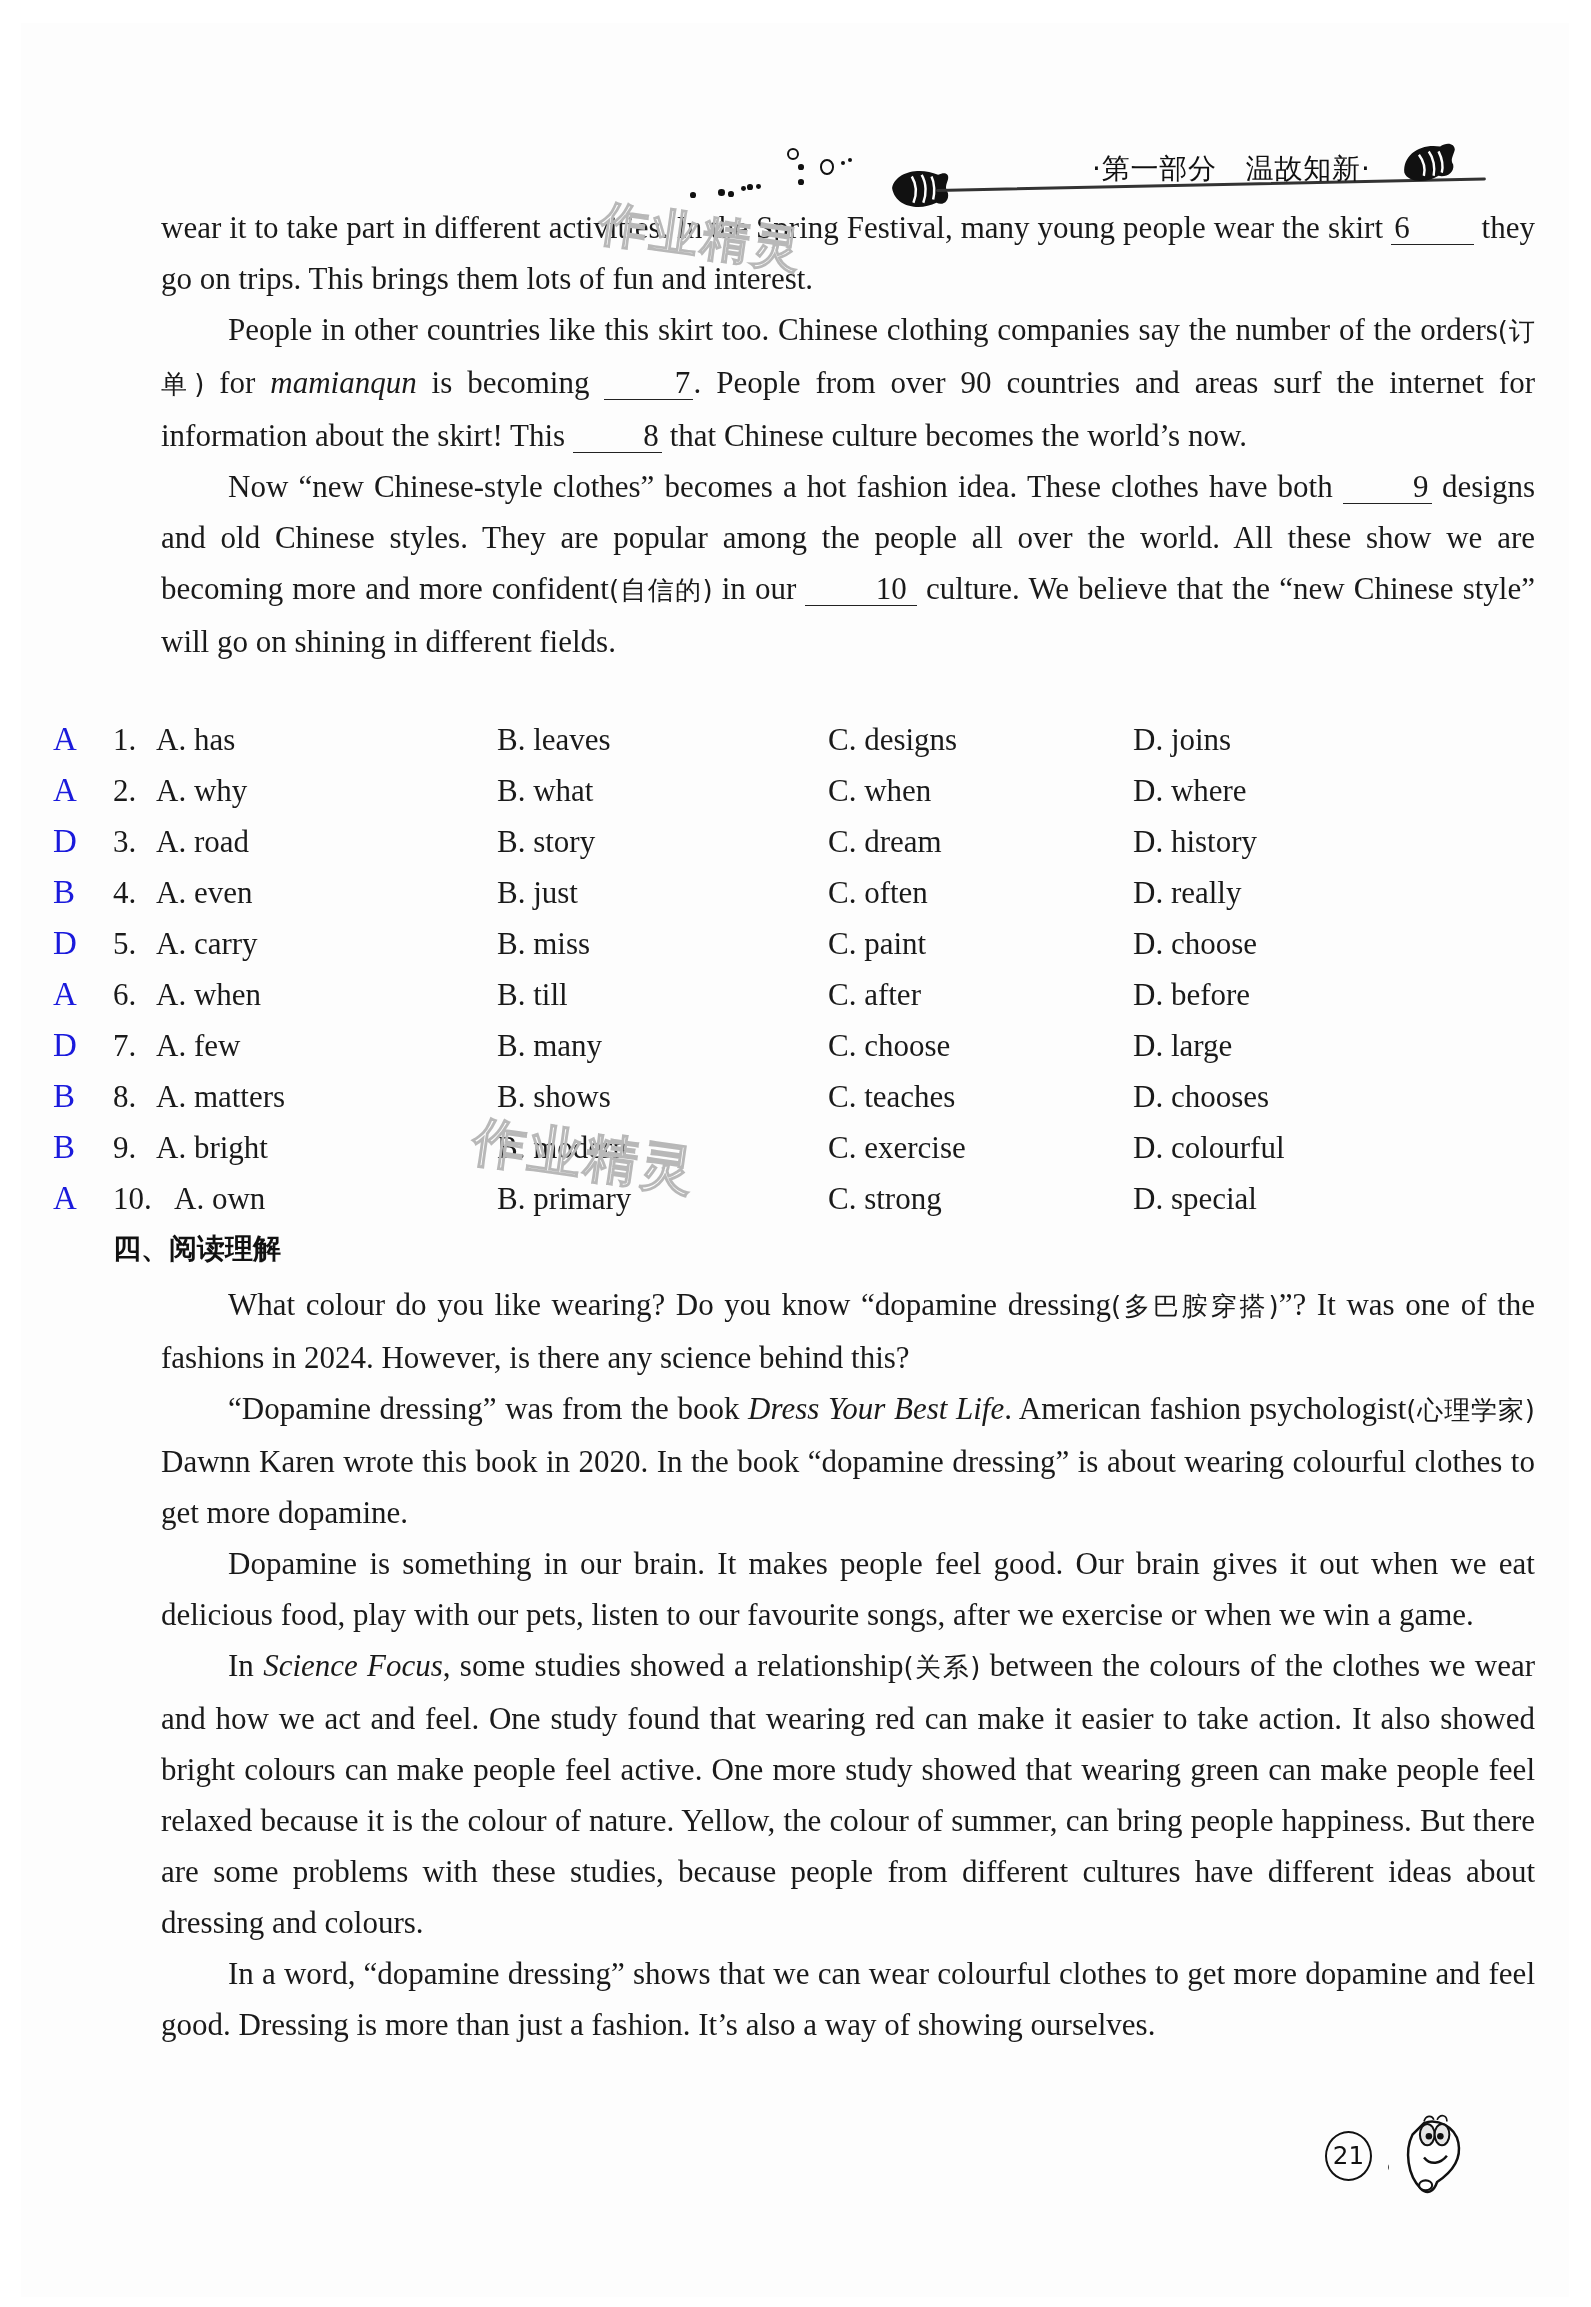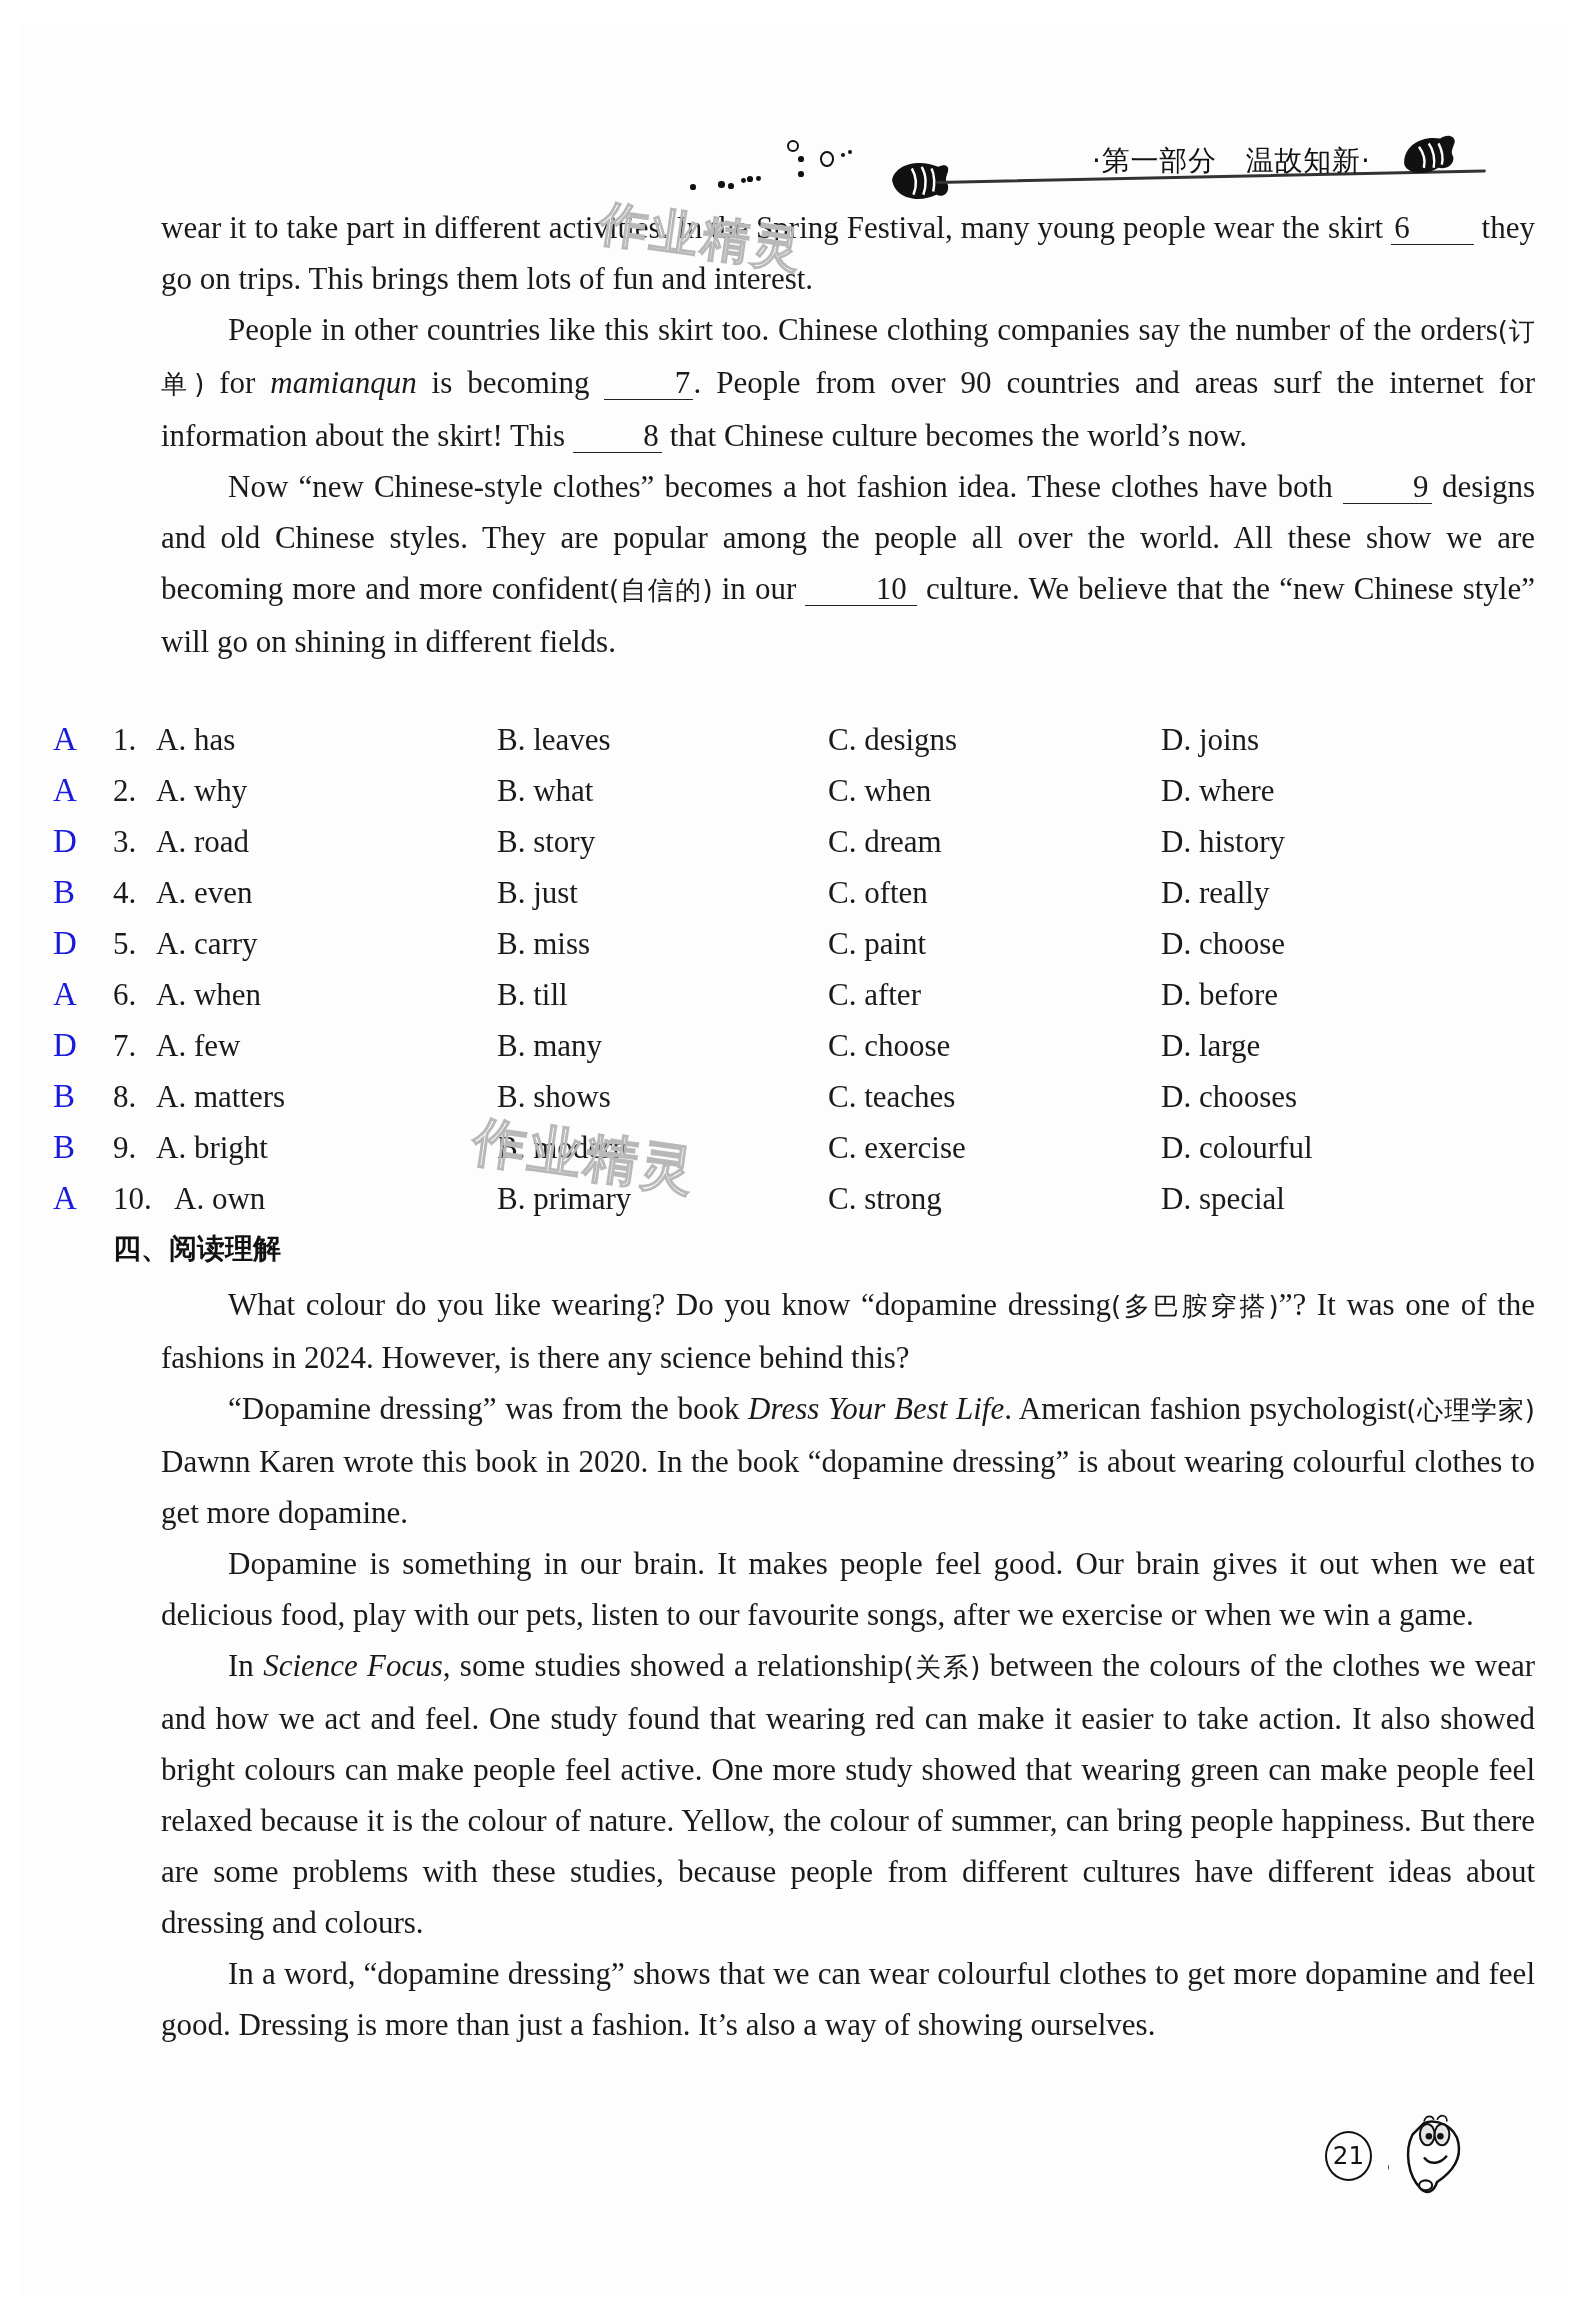--- a/index.html
+++ b/index.html
@@ -4,21 +4,21 @@
 <style>
   html, body { margin:0; padding:0; }
   body {
     width:1591px; height:2307px; background:#ffffff; position:relative; overflow:hidden;
     font-family: "Liberation Serif", "DejaVu Serif", serif; color:#1a1a1a;
   }
   .page {
     position:absolute; left:21.3px; top:23px; width:1548px; height:2274px; background:#fdfdfd;
   }
   
-  .header { position:absolute; left:0; top:4px; width:1591px; height:213px; }
+  .header { position:absolute; left:0; top:12px; width:1591px; height:213px; }
   .bubbles { position:absolute; left:690px; top:131px; width:246px; height:66px; }
   .bubble { position:absolute; background:#111; border-radius:50%; }
   .bubble.ring { background:transparent; border:2.5px solid #111; }
   .header-line {
     position:absolute; left:936px; top:177px; width:550px; height:2.5px; background:#333;
     transform:rotate(-1.2deg); transform-origin:left center; border-radius:1.6px;
   }
   .header-title {
     position:absolute; left:1092px; top:138px; font-family:"DejaVu Sans","Liberation Sans",sans-serif;
     font-size:28px; letter-spacing:0.8px; color:#111; white-space:nowrap;
@@ -35,21 +35,21 @@
   .cn { font-family:"DejaVu Sans","Liberation Sans",sans-serif; font-size:26px; }
   i { font-style:italic; }
   .options { position:absolute; left:0; top:714px; width:1591px; }
   .opt-row { position:relative; height:51px; font-size:31px; line-height:51px; }
   .opt-row span { position:absolute; white-space:nowrap; }
   .ans { left:53px; color:#1a1adc; font-size:33px; }
   .qnum { left:113px; }
   .colA { left:156px; }
   .colB { left:497px; }
   .colC { left:828px; }
-  .colD { left:1161px;text-align:center; }
+  .colD { left:1133px;text-align:center; }
   .section-title {
     position:absolute; left:113px; top:1230px; font-family:Liberation Mono, monospace;
     font-weight:bold; font-size:28px; color:#111;
   }
   .watermark {
     position:absolute; font-family:"DejaVu Sans","Liberation Sans",sans-serif; font-weight:bold;
     color:transparent; -webkit-text-stroke:1.2px #b8b8b8; transform:rotate(8deg);
     letter-spacing:3.3px; pointer-events:none;
   }
   .page-num {

